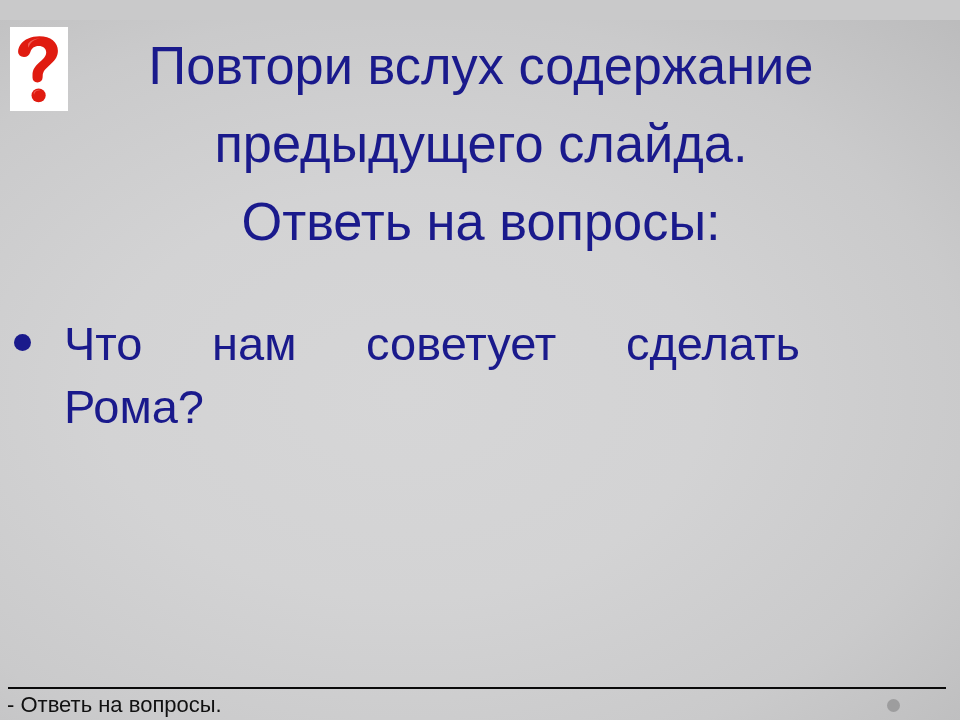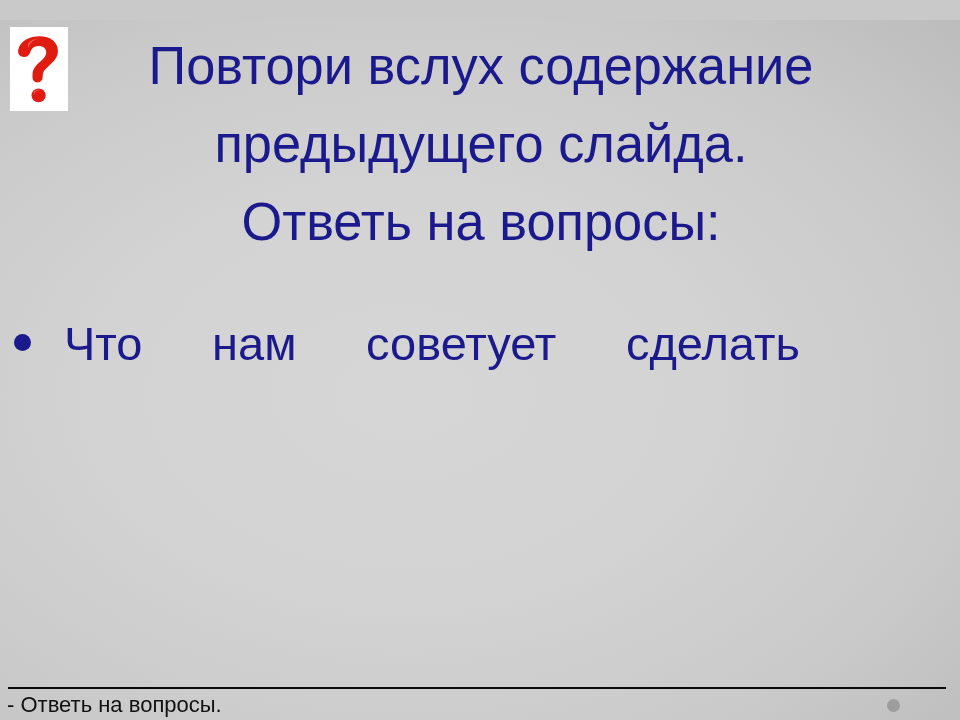--- a/index.html
+++ b/index.html
@@ -147,20 +147,21 @@
   <div id="title-block">
     <span class="title-line" id="title-line-1">Повтори вслух содержание</span>
     <span class="title-line" id="title-line-2">предыдущего слайда.</span>
     <span class="title-line" id="title-line-3">Ответь на вопросы:</span>
   </div>
 
   <div id="body-block">
     <div id="bullet-item">
       <span id="bullet-marker"></span>
       <span id="bullet-line-1">Что нам советует сделать</span>
+      <span id="bullet-line-2">Рома?</span>
     </div>
   </div>
 
   <div id="footer-rule"></div>
   <div id="footer-text">- Ответь на вопросы.</div>
   <div id="footer-dot"></div>
 
 </div>
 
 </body></html>

